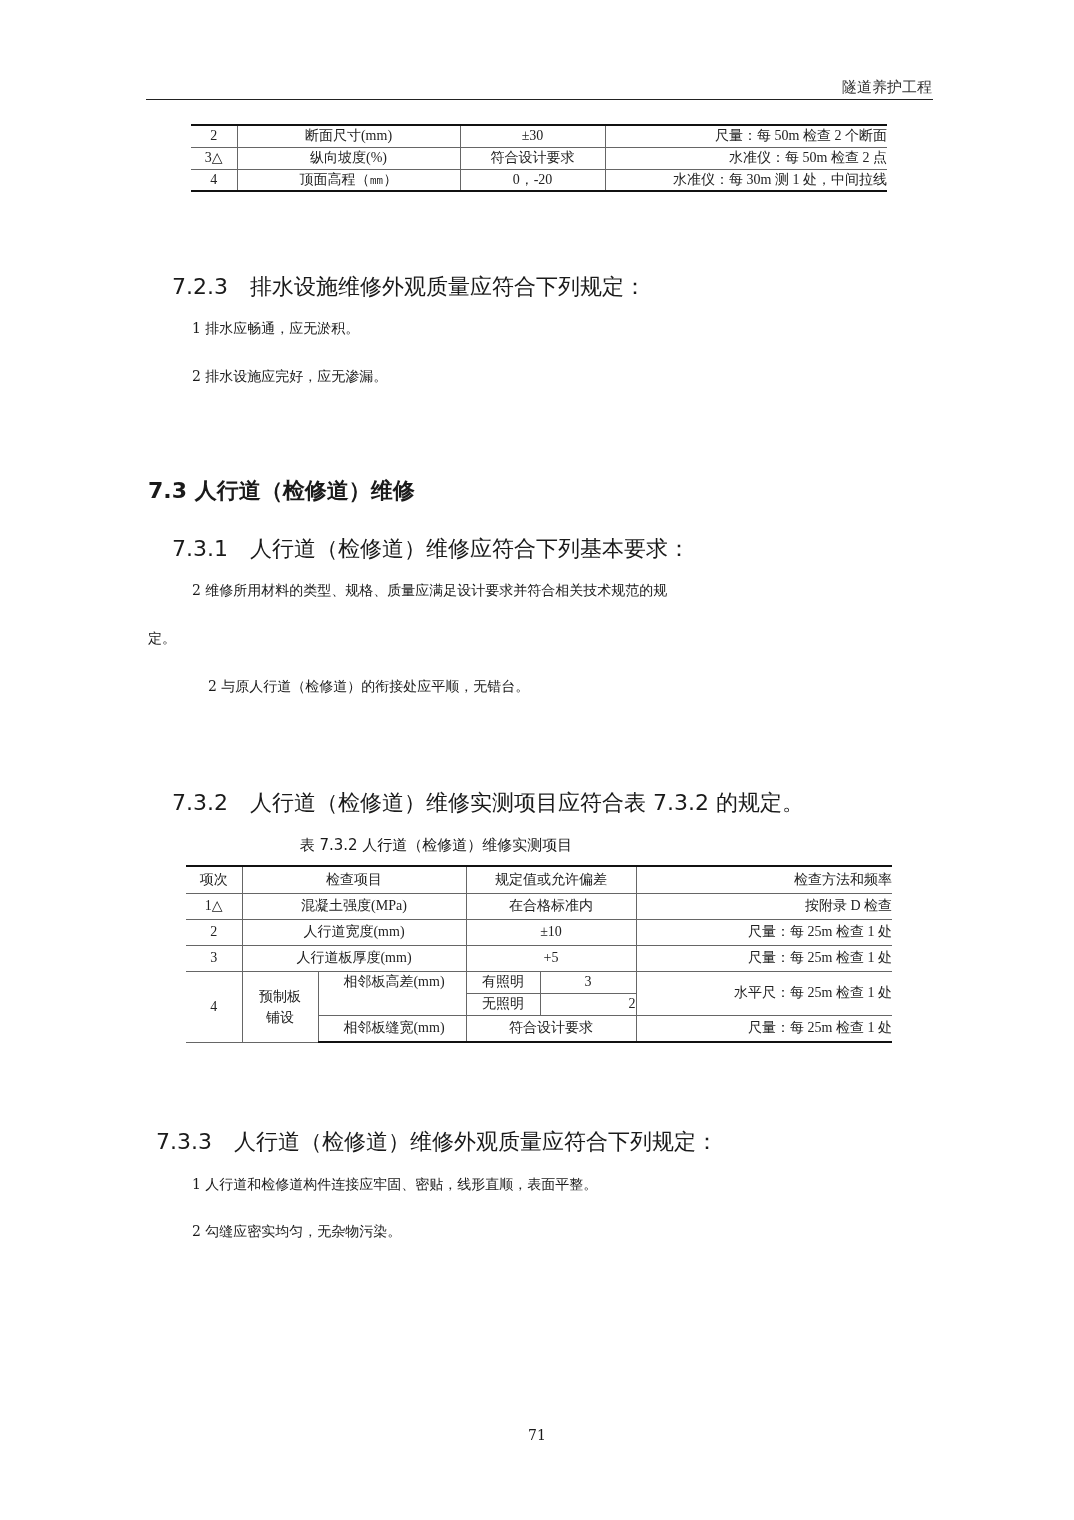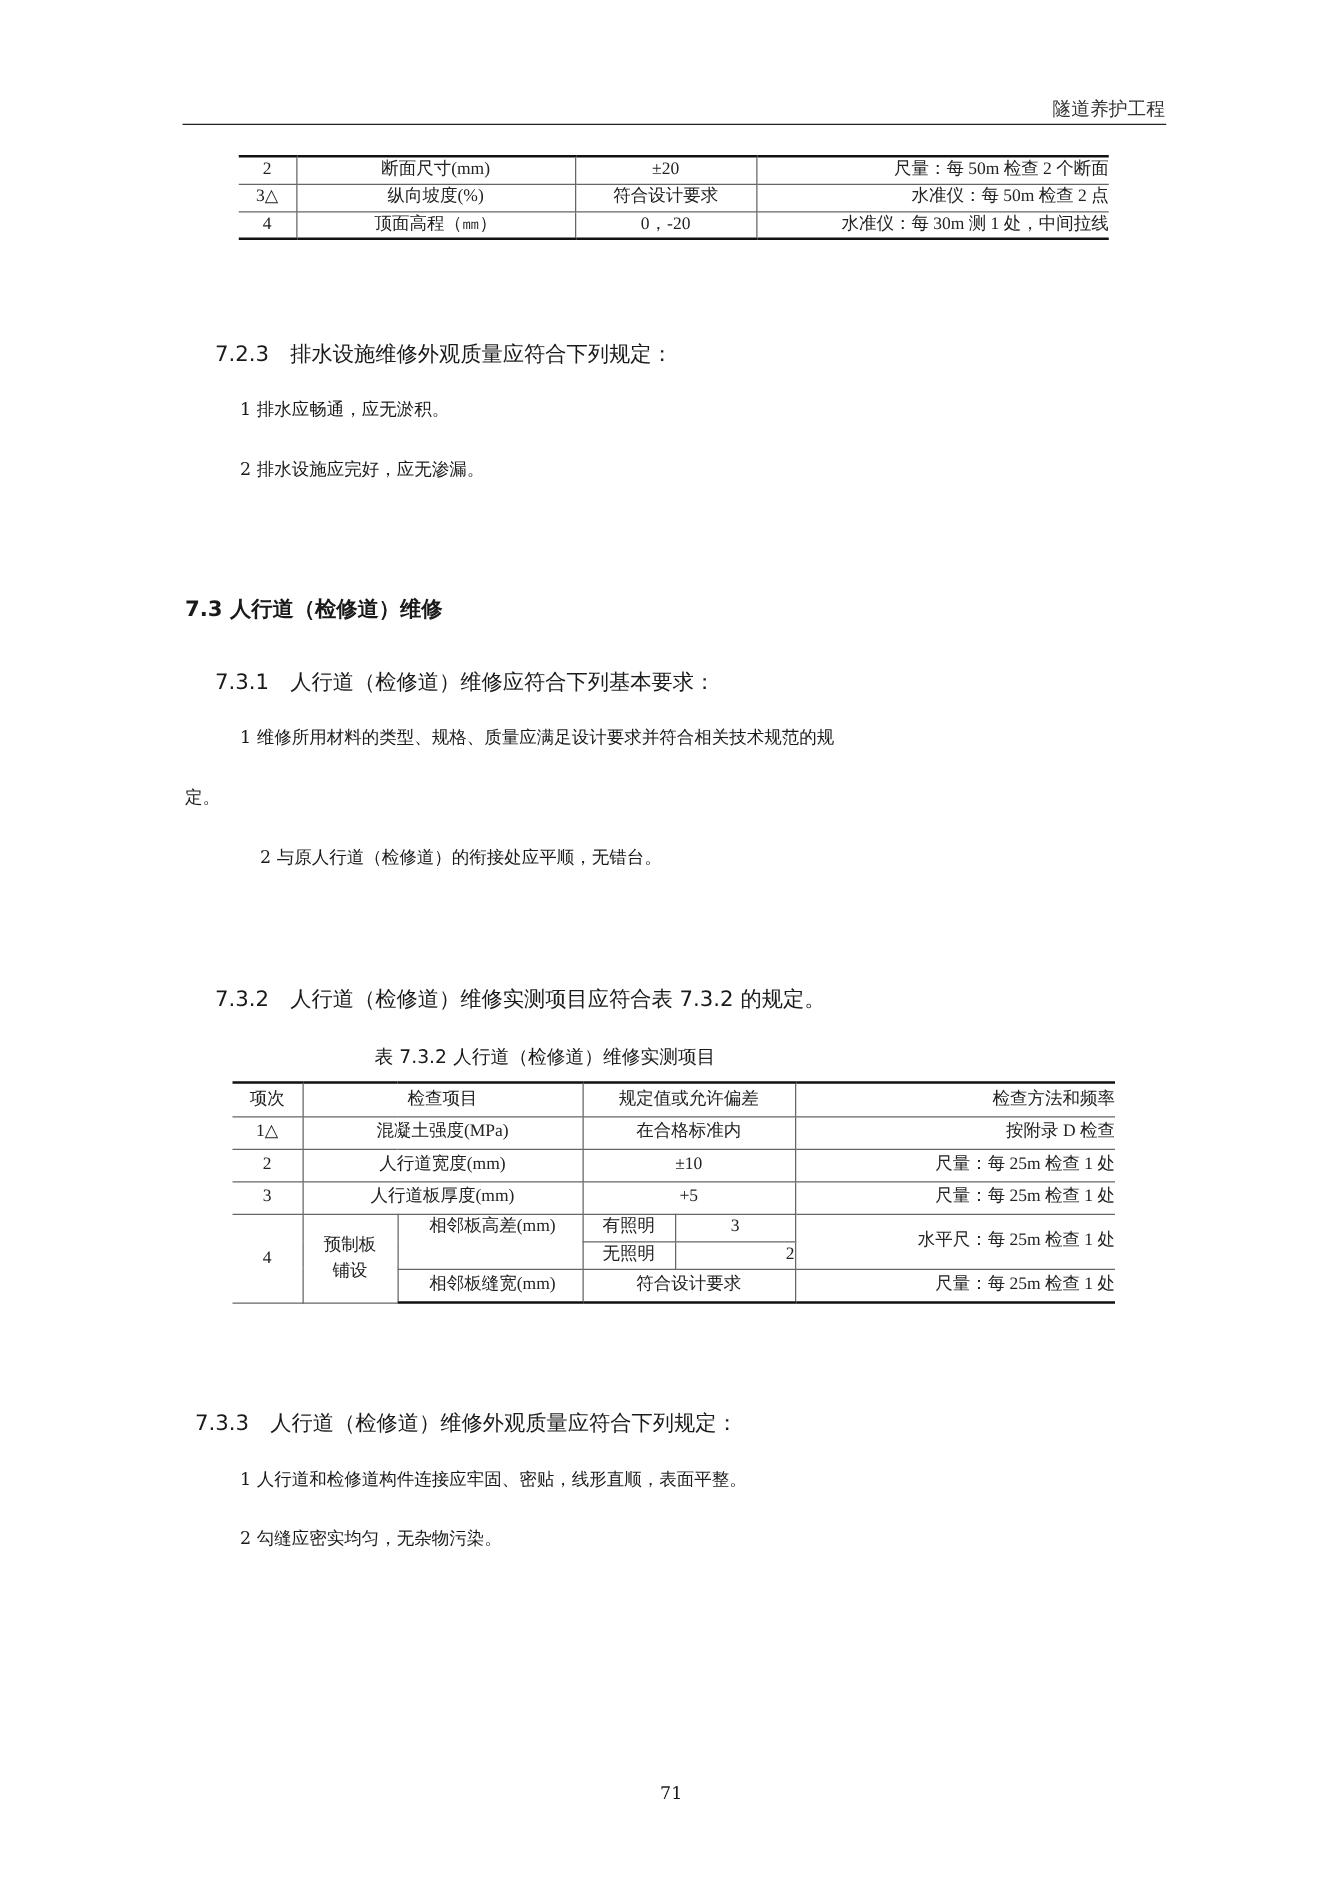--- a/index.html
+++ b/index.html
@@ -25,21 +25,21 @@
   }
   table.tbl tr:first-child td { border-top: 2px solid #111; }
   table.tbl tr:last-child td { border-bottom: 2px solid #111; }
   table.tbl td:first-child { border-left: none; }
   table.tbl td:last-child { border-right: none; text-align: right; }
   .left-cell { text-align: right; padding-left: 4px !important; }
 
   .para {
     font-size: 14px; line-height: 1; white-space: nowrap; color: #1a1a1a;
   }
-  .sec { font-family: "DejaVu Sans", "Liberation Sans", sans-serif; font-size: 17px; }
+  .sec { font-family: "DejaVu Sans", "Liberation Sans", sans-serif; font-size: 22px; }
   .caption {
     font-family: "DejaVu Sans", "Liberation Sans", sans-serif;
     font-size: 15px; left: 0; width: 872px; text-align: center;
   }
   .page-num { font-size: 14px; left: 0; width: 1074px; text-align: center; }
 </style>
 </head>
 <body>
 
 <div class="abs header-title">隧道养护工程</div>
@@ -49,21 +49,21 @@
   <colgroup>
       <col style="width:46px">
       <col style="width:223px">
       <col style="width:145px">
       <col style="width:282px">
     </colgroup>
   <tbody>
       <tr style="height:22px;">
     <td>2</td>
     <td>断面尺寸(mm)</td>
-    <td>±20</td>
+    <td>±30</td>
     <td>尺量：每 50m  检查 2 个断面</td>
   </tr>
   <tr style="height:22px;">
     <td>3△</td>
     <td>纵向坡度(%)</td>
     <td>符合设计要求</td>
     <td>水准仪：每 50m 检查 2 点</td>
   </tr>
   <tr style="height:22px;">
     <td>4</td>
@@ -74,21 +74,21 @@
 </tbody>
   </table>
 
 <div class="abs para sec" style="left:172px; top:276px;">7.2.3　排水设施维修外观质量应符合下列规定：</div>
 <div class="abs para" style="left:192px; top:321px;">1 排水应畅通，应无淤积。</div>
 <div class="abs para" style="left:192px; top:369px;">2 排水设施应完好，应无渗漏。</div>
 
 <div class="abs para sec" style="left:148px; top:480px; font-weight:bold;">7.3 人行道（检修道）维修</div>
 
 <div class="abs para sec" style="left:172px; top:538px;">7.3.1　人行道（检修道）维修应符合下列基本要求：</div>
-<div class="abs para" style="left:192px; top:583px;">1  维修所用材料的类型、规格、质量应满足设计要求并符合相关技术规范的规</div>
+<div class="abs para" style="left:192px; top:583px;">2  维修所用材料的类型、规格、质量应满足设计要求并符合相关技术规范的规</div>
 <div class="abs para" style="left:148px; top:631px;">定。</div>
 <div class="abs para" style="left:208px; top:679px;">2 与原人行道（检修道）的衔接处应平顺，无错台。</div>
 
 <div class="abs para sec" style="left:172px; top:792px;">7.3.2　人行道（检修道）维修实测项目应符合表 7.3.2 的规定。</div>
 <div class="abs caption" style="top:836px;">表 7.3.2 人行道（检修道）维修实测项目</div>
 
 <table class="tbl" style="left:186px; top:865px; width:706px;">
   <colgroup>
     <col style="width:56px">
       <col style="width:76px">

